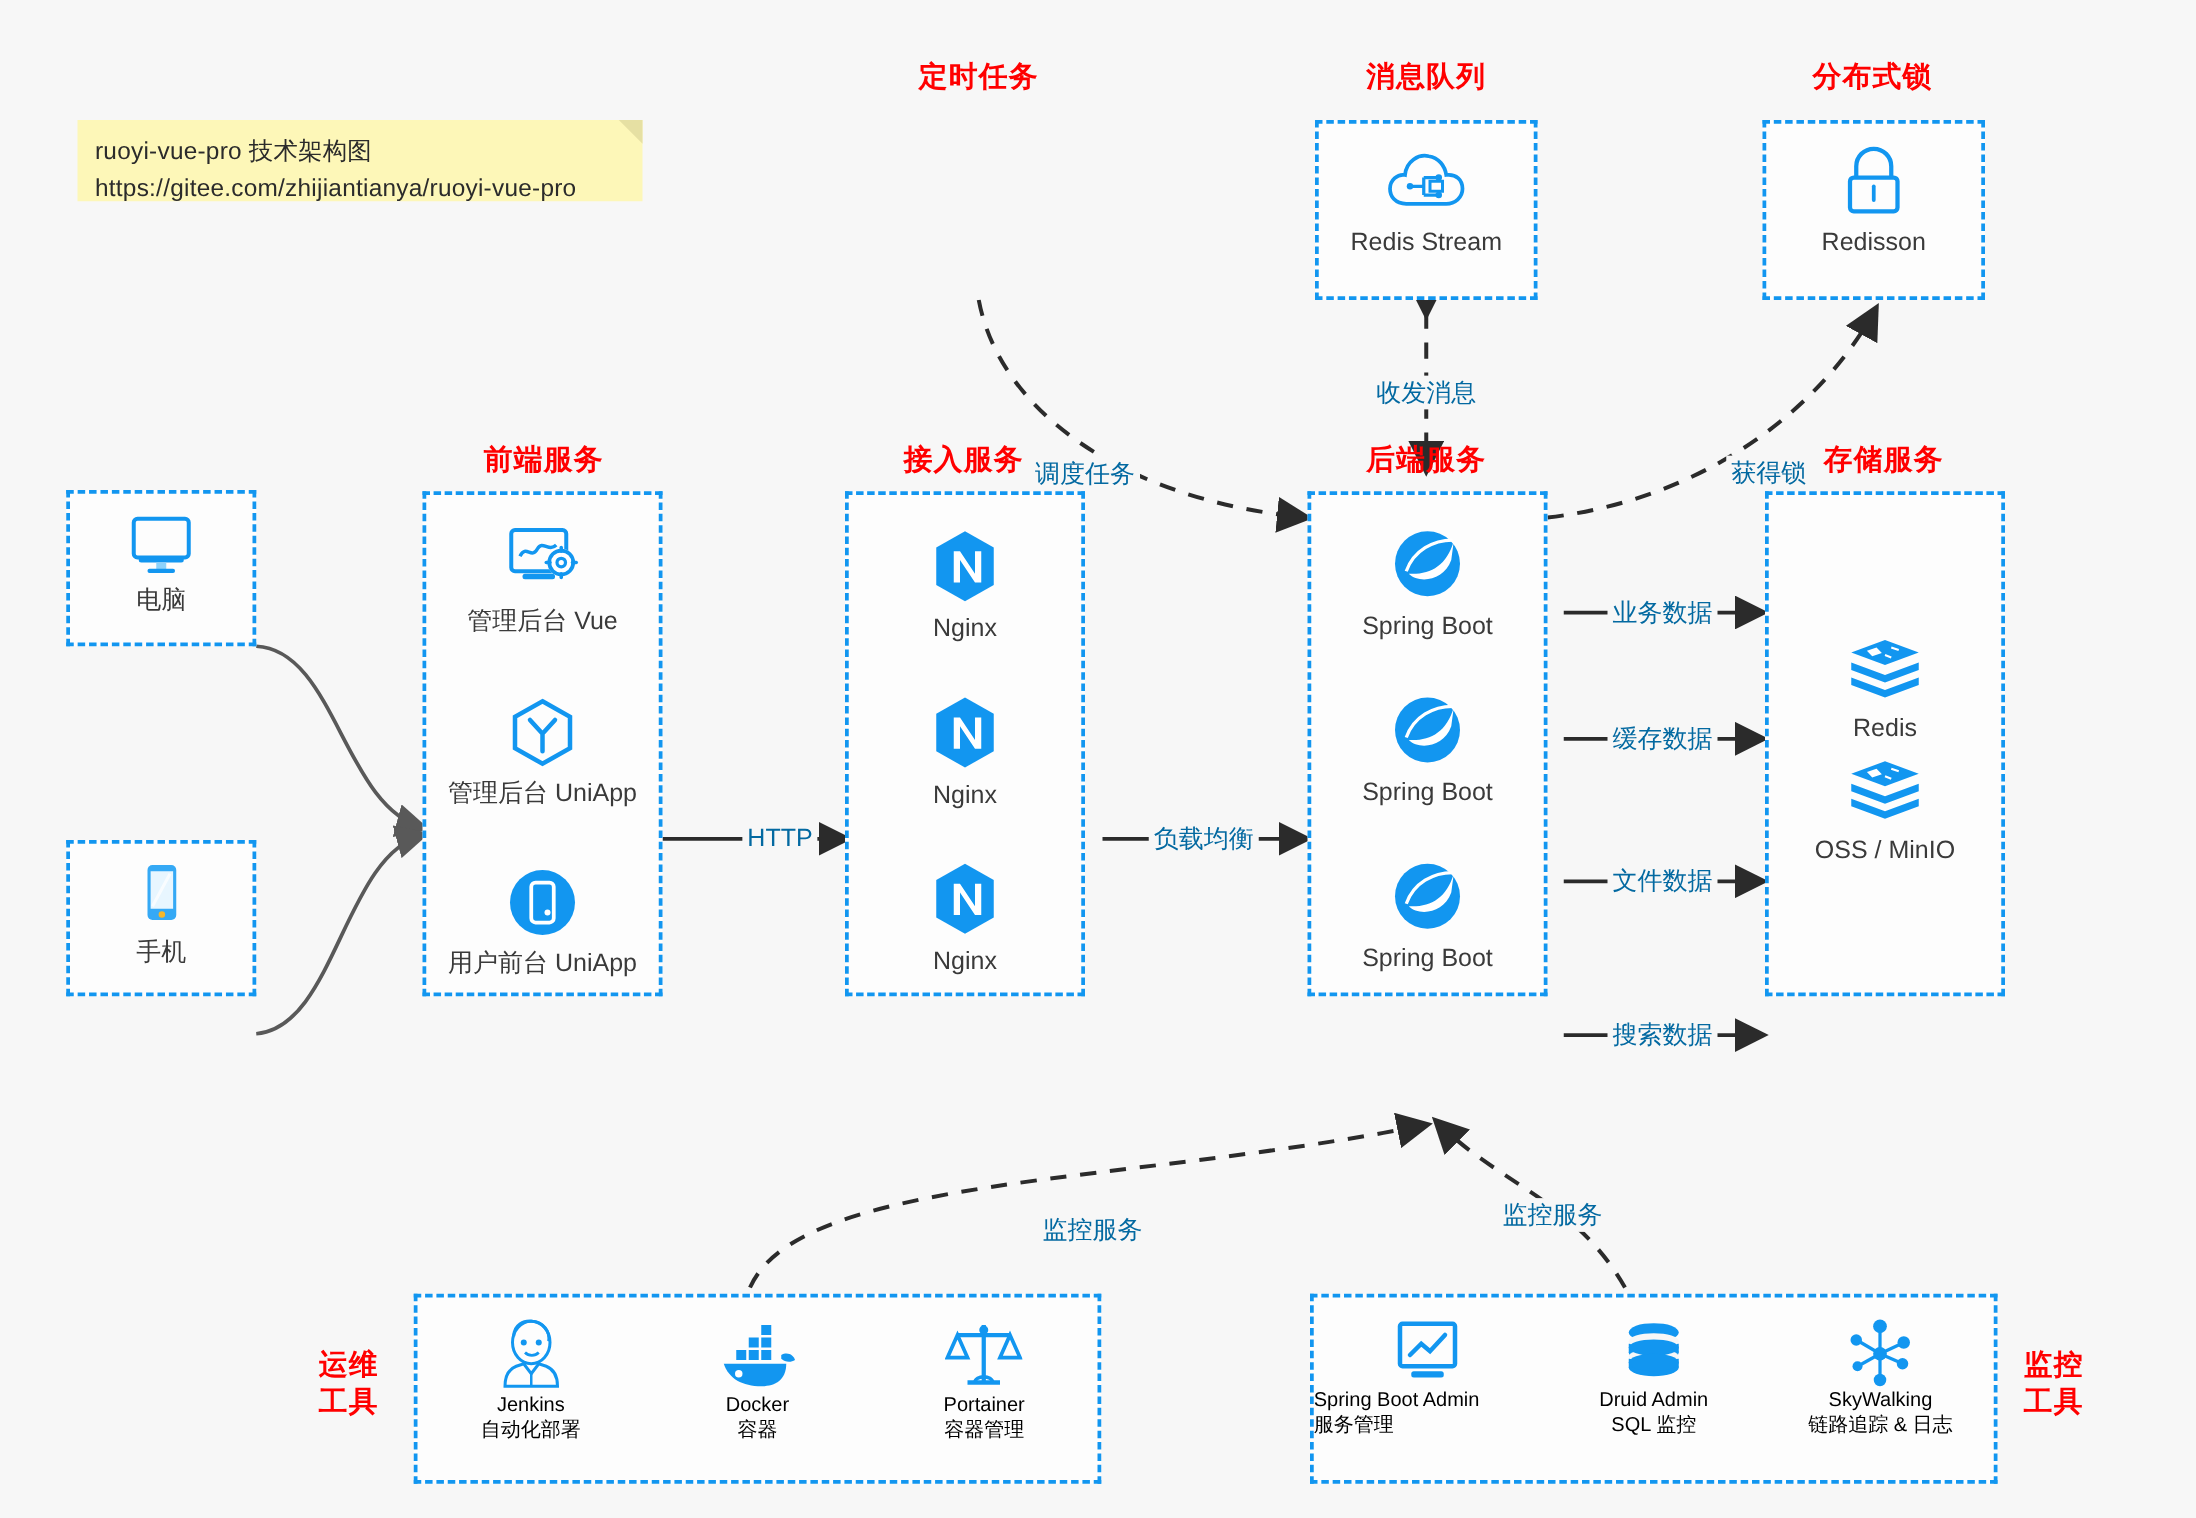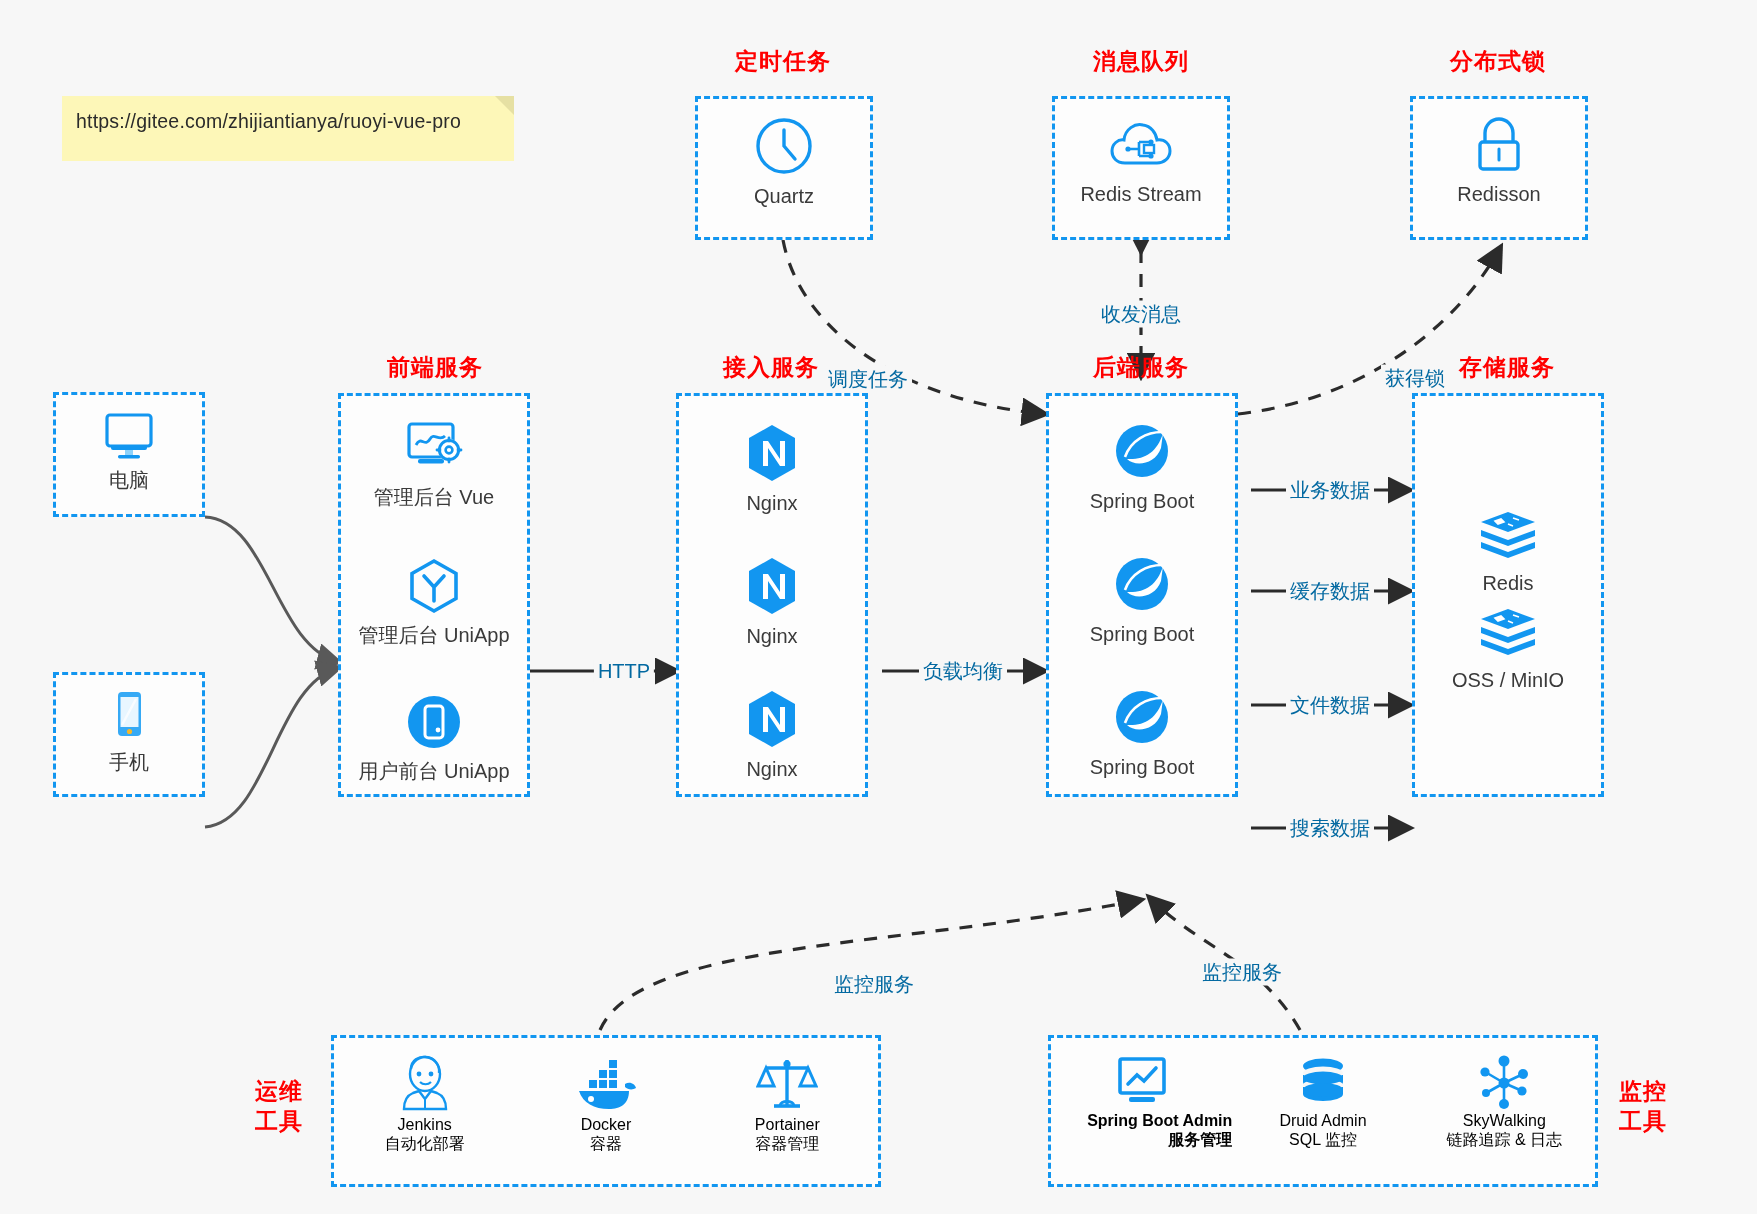--- a/index.html
+++ b/index.html
@@ -118,33 +118,25 @@
 
     <path d="M1238,414 C1360,400 1455,330 1500,248" fill="none" stroke="#2b2b2b" stroke-width="3.2" stroke-dasharray="13,11" marker-end="url(#ah)"></path>
 
     <path d="M600,1030 C640,940 900,948 1140,900" fill="none" stroke="#2b2b2b" stroke-width="3.2" stroke-dasharray="13,11" marker-end="url(#ah)"></path>
 
     <path d="M1300,1030 C1260,960 1200,948 1150,898" fill="none" stroke="#2b2b2b" stroke-width="3.2" stroke-dasharray="13,11" marker-end="url(#ah)"></path>
   </svg>
 
   <div class="note">
     <div class="fold"></div>
+    <div>ruoyi-vue-pro 技术架构图</div>
     <div>https://gitee.com/zhijiantianya/ruoyi-vue-pro</div>
   </div>
 
   <div class="grp-title" style="left:700px; top:46px; width:166px;">定时任务</div>
-  <div class="dbox" style="left:695px; top:96px; width:178px; height:144px;">
-    <div class="node" style="top:16px;">
-      <svg class="ico" width="62" height="62" viewBox="0 0 62 62">
-        <circle cx="31" cy="31" r="26" fill="none" stroke="#1296f0" stroke-width="3.4"></circle>
-        <path d="M31,15 L31,31 L42,44" fill="none" stroke="#1296f0" stroke-width="3.4" stroke-linecap="round"></path>
-      </svg>
-      <div class="lbl">Quartz</div>
-    </div>
-  </div>
 
   <div class="grp-title" style="left:1058px; top:46px; width:166px;">消息队列</div>
   <div class="dbox" style="left:1052px; top:96px; width:178px; height:144px;">
     <div class="node" style="top:18px;">
       <svg class="ico" width="66" height="58" viewBox="0 0 66 58">
         <path d="M17,46 C8,46 4,40 4,34 C4,27 10,22 16,23 C17,12 27,6 35,8 C43,9 48,16 49,23 C57,22 62,27 62,34 C62,41 56,46 49,46 Z" fill="none" stroke="#1296f0" stroke-width="3"></path>
         <path d="M22,32 L31,32 M31,25 L31,39 M31,25 L41,25 M31,39 L41,39" stroke="#1296f0" stroke-width="2.6" fill="none"></path>
         <circle cx="20" cy="32" r="2.6" fill="#1296f0"></circle>
         <circle cx="43" cy="25" r="2.6" fill="#1296f0"></circle>
         <circle cx="43" cy="39" r="2.6" fill="#1296f0"></circle>
@@ -348,21 +340,21 @@
           <path d="M24,52 C24,46 38,46 38,52" fill="none" stroke="#1296f0" stroke-width="3"></path>
         </svg>
         <div class="lbl">Portainer</div>
         <div class="lbl2">容器管理</div>
       </div>
     </div>
   </div>
 
   <div class="dbox" style="left:1048px; top:1035px; width:550px; height:152px;">
     <div style="position:absolute; left:0; top:16px; width:100%; display:flex;">
-      <div style="flex:1; text-align:right;font-weight:bold;">
+      <div style="flex:1; text-align:left;">
         <svg class="ico" width="64" height="58" viewBox="0 0 64 58">
           <rect x="10" y="5" width="44" height="34" rx="2" fill="none" stroke="#1296f0" stroke-width="3.6"></rect>
           <path d="M18,30 L27,21 L34,27 L46,14" fill="none" stroke="#1296f0" stroke-width="3.6" stroke-linecap="round"></path>
           <rect x="19" y="43" width="26" height="5" rx="2" fill="#1296f0"></rect>
         </svg>
         <div class="lbl">Spring Boot Admin</div>
         <div class="lbl2">服务管理</div>
       </div>
       <div style="flex:1; text-align:center;">
         <svg class="ico" width="58" height="58" viewBox="0 0 58 58">

